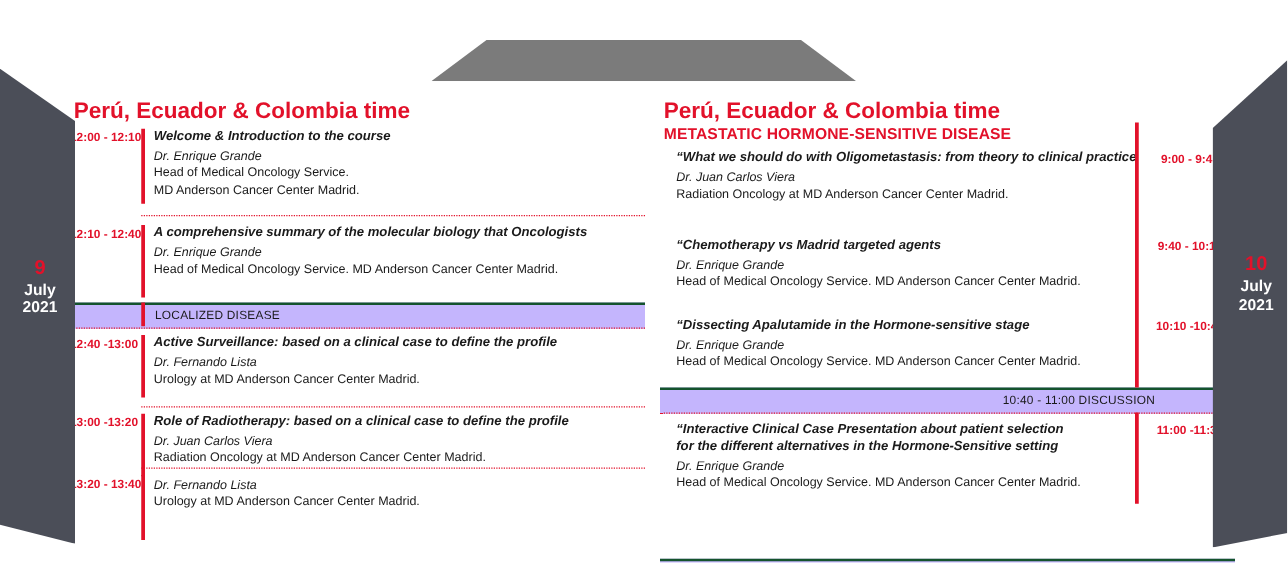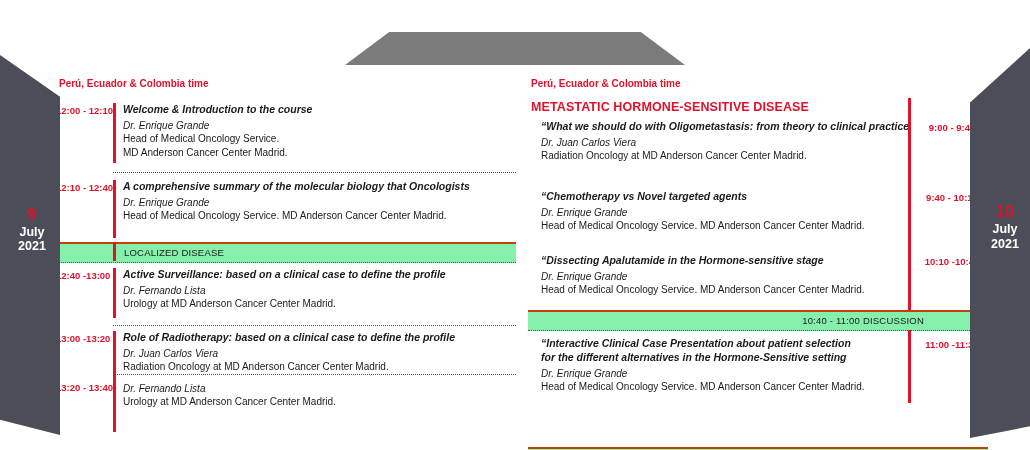--- a/index.html
+++ b/index.html
@@ -79,21 +79,21 @@
     position: absolute;
     top: 0;
   }
   .col-left  { left: 56px;  width: 460px; }
   .col-right { left: 528px; width: 460px; }
 
   .col-heading {
     position: absolute;
     top: 78px;
     color: #e2112a;
-    font-size: 10px;
+    font-size: 18px;
     font-weight: bold;
     white-space: nowrap;
   }
   .col-left  .col-heading { left: 3px; }
   .col-right .col-heading { left: 3px; }
 
   .section-title {
     position: absolute;
     top: 100px; left: 3px;
     color: #e2112a;
@@ -151,22 +151,22 @@
 
   .dotted-sep {
     position: absolute;
     height: 0;
     border-top: 1.4px dotted #e2112a;
   }
 
   
   .band {
     position: absolute;
-    background: #86efac;
-    border-top: 2px solid #c2410c;
+    background: #c4b5fd;
+    border-top: 2px solid #14532d;
     border-bottom: 1.4px dotted #e2112a;
     height: 18px;
   }
   .band-label {
     position: absolute;
     font-size: 9.5px;
     color: #1a1a1a;
     letter-spacing: 0.2px;
     top: 3px;
     white-space: nowrap;
@@ -299,21 +299,21 @@
     <div class="rbody">
       <div class="ttl">“What we should do with Oligometastasis: from theory to clinical practice</div>
       <div class="spk">Dr. Juan Carlos Viera</div>
       <div class="aff">Radiation Oncology at MD Anderson Cancer Center Madrid.</div>
     </div>
   </div>
 
   <div class="rrow" style="top:190px;height:45px;">
     <div class="rtime">9:40 - 10:10</div>
     <div class="rbody">
-      <div class="ttl">“Chemotherapy vs Novel targeted agents</div>
+      <div class="ttl">“Chemotherapy vs Madrid targeted agents</div>
       <div class="spk">Dr. Enrique Grande</div>
       <div class="aff">Head of Medical Oncology Service. MD Anderson Cancer Center Madrid.</div>
     </div>
   </div>
 
   <div class="rrow" style="top:254px;height:45px;">
     <div class="rtime">10:10 -10:40</div>
     <div class="rbody">
       <div class="ttl">“Dissecting Apalutamide in the Hormone-sensitive stage</div>
       <div class="spk">Dr. Enrique Grande</div>

